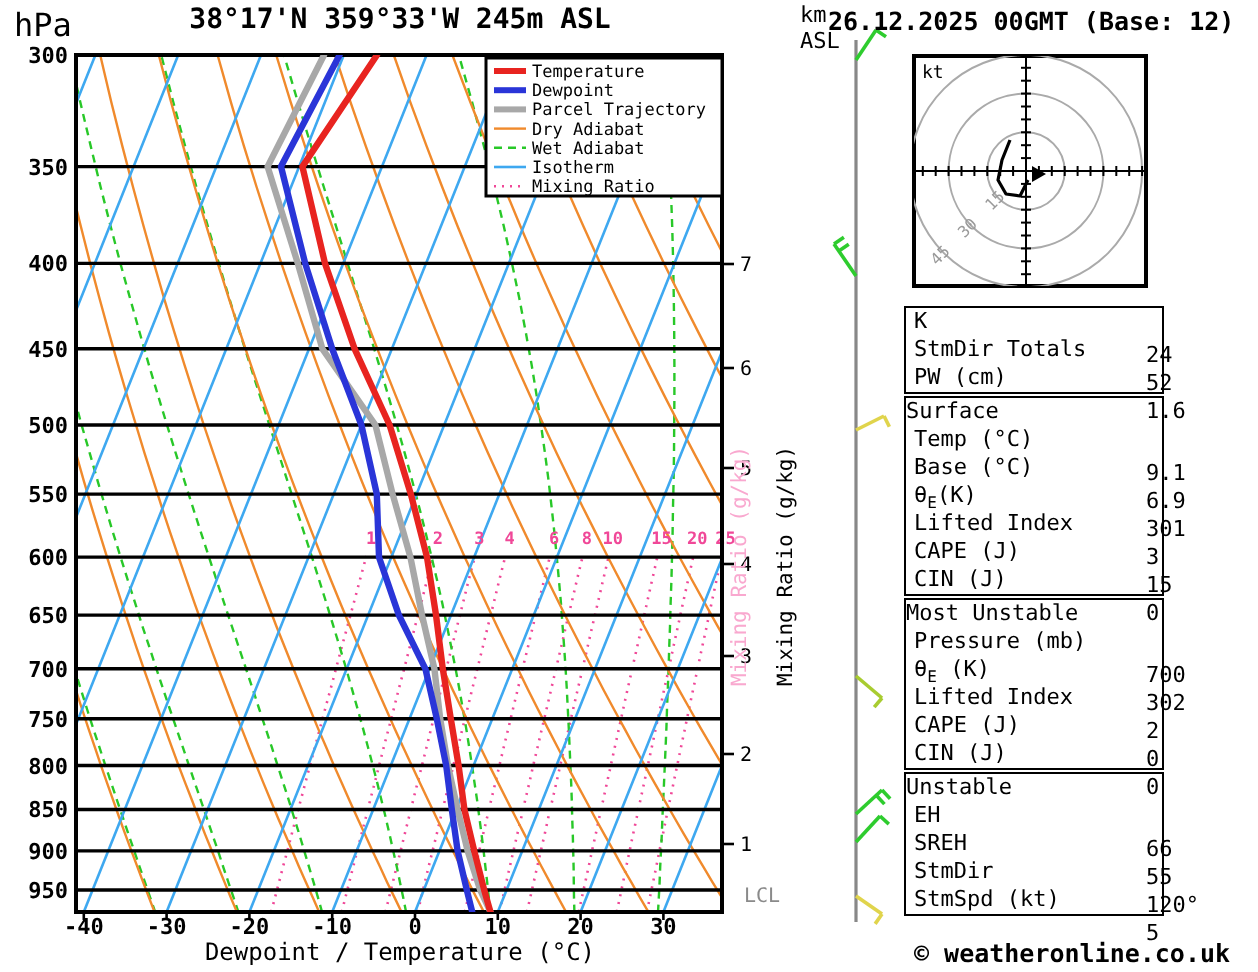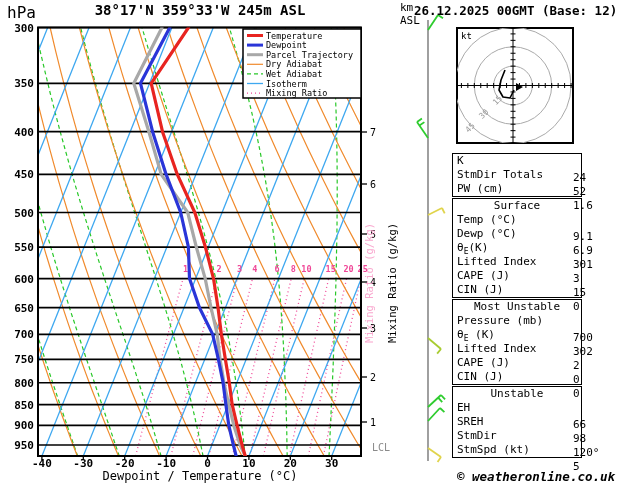--- a/index.html
+++ b/index.html
@@ -8,23 +8,23 @@
   #chart{position:absolute;left:0;top:0;}
   .hdr{position:absolute;white-space:pre;}
   #hpa{left:7px;top:3px;font-size:16px;}
   #title{left:40px;top:2px;width:320px;text-align:center;font-size:14px;font-weight:bold;}
   #kmasl{left:364px;top:1px;font-size:11px;line-height:13px;margin-left:36px;}
   #datetime{left:414px;top:3px;width:225px;font-size:12.5px;font-weight:bold;}
   #stats{position:absolute;left:452px;top:153px;width:130px;font-size:11px;}
   .tsec{border:1.5px solid #000;background:#fff;margin-bottom:1px;}
   .trow{position:relative;height:14px;line-height:14px;padding-left:4px;white-space:pre;}
   .trow .val{position:absolute;left:97px;top:17px;margin-left:23px;}
-  .thead{height:14px;line-height:14px;text-align:center;}
+  .thead{height:14px;line-height:14px;text-align:left;}
   sub{font-size:8px;}
-  #footer{position:absolute;left:457px;top:469px;font-size:12.5px;font-weight:bold;white-space:pre;font-style:italic;}
+  #footer{position:absolute;left:457px;top:469px;font-size:12.5px;font-weight:bold;white-space:pre;}
 </style>
 </head>
 <body>
 
 <div id="root">
   <svg id="chart" width="629" height="486">
       <clipPath id="plotclip">
         <rect x="38" y="27.5" width="323" height="428.5"></rect>
       </clipPath>
       <g clip-path="url(#plotclip)">
@@ -296,36 +296,36 @@
   <div id="datetime" class="hdr">26.12.2025 00GMT (Base: 12)</div>
   <div id="stats">
       <div class="tsec">
         <div class="trow"><span>K</span><span class="val">24</span></div>
         <div class="trow"><span>StmDir Totals</span><span class="val">52</span></div>
         <div class="trow"><span>PW (cm)</span><span class="val">1.6</span></div>
       </div>
       <div class="tsec">
         <div class="thead">Surface</div>
         <div class="trow"><span>Temp (°C)</span><span class="val">9.1</span></div>
-        <div class="trow"><span>Dewp (°C)</span><span class="val">6.9</span></div>
+        <div class="trow"><span>Base (°C)</span><span class="val">6.9</span></div>
         <div class="trow"><span>θ<sub>E</sub>(K)</span><span class="val">301</span></div>
         <div class="trow"><span>Lifted Index</span><span class="val">3</span></div>
         <div class="trow"><span>CAPE (J)</span><span class="val">15</span></div>
         <div class="trow"><span>CIN (J)</span><span class="val">0</span></div>
       </div>
       <div class="tsec">
         <div class="thead">Most Unstable</div>
         <div class="trow"><span>Pressure (mb)</span><span class="val">700</span></div>
         <div class="trow"><span>θ<sub>E</sub> (K)</span><span class="val">302</span></div>
         <div class="trow"><span>Lifted Index</span><span class="val">2</span></div>
         <div class="trow"><span>CAPE (J)</span><span class="val">0</span></div>
         <div class="trow"><span>CIN (J)</span><span class="val">0</span></div>
       </div>
       <div class="tsec">
         <div class="thead">Unstable</div>
         <div class="trow"><span>EH</span><span class="val">66</span></div>
-        <div class="trow"><span>SREH</span><span class="val">98</span></div>
+        <div class="trow"><span>SREH</span><span class="val">55</span></div>
         <div class="trow"><span>StmDir</span><span class="val">120°</span></div>
         <div class="trow"><span>StmSpd (kt)</span><span class="val">5</span></div>
       </div>
     </div>
   <div id="footer">© weatheronline.co.uk</div>
 </div>
 
 </body></html>

